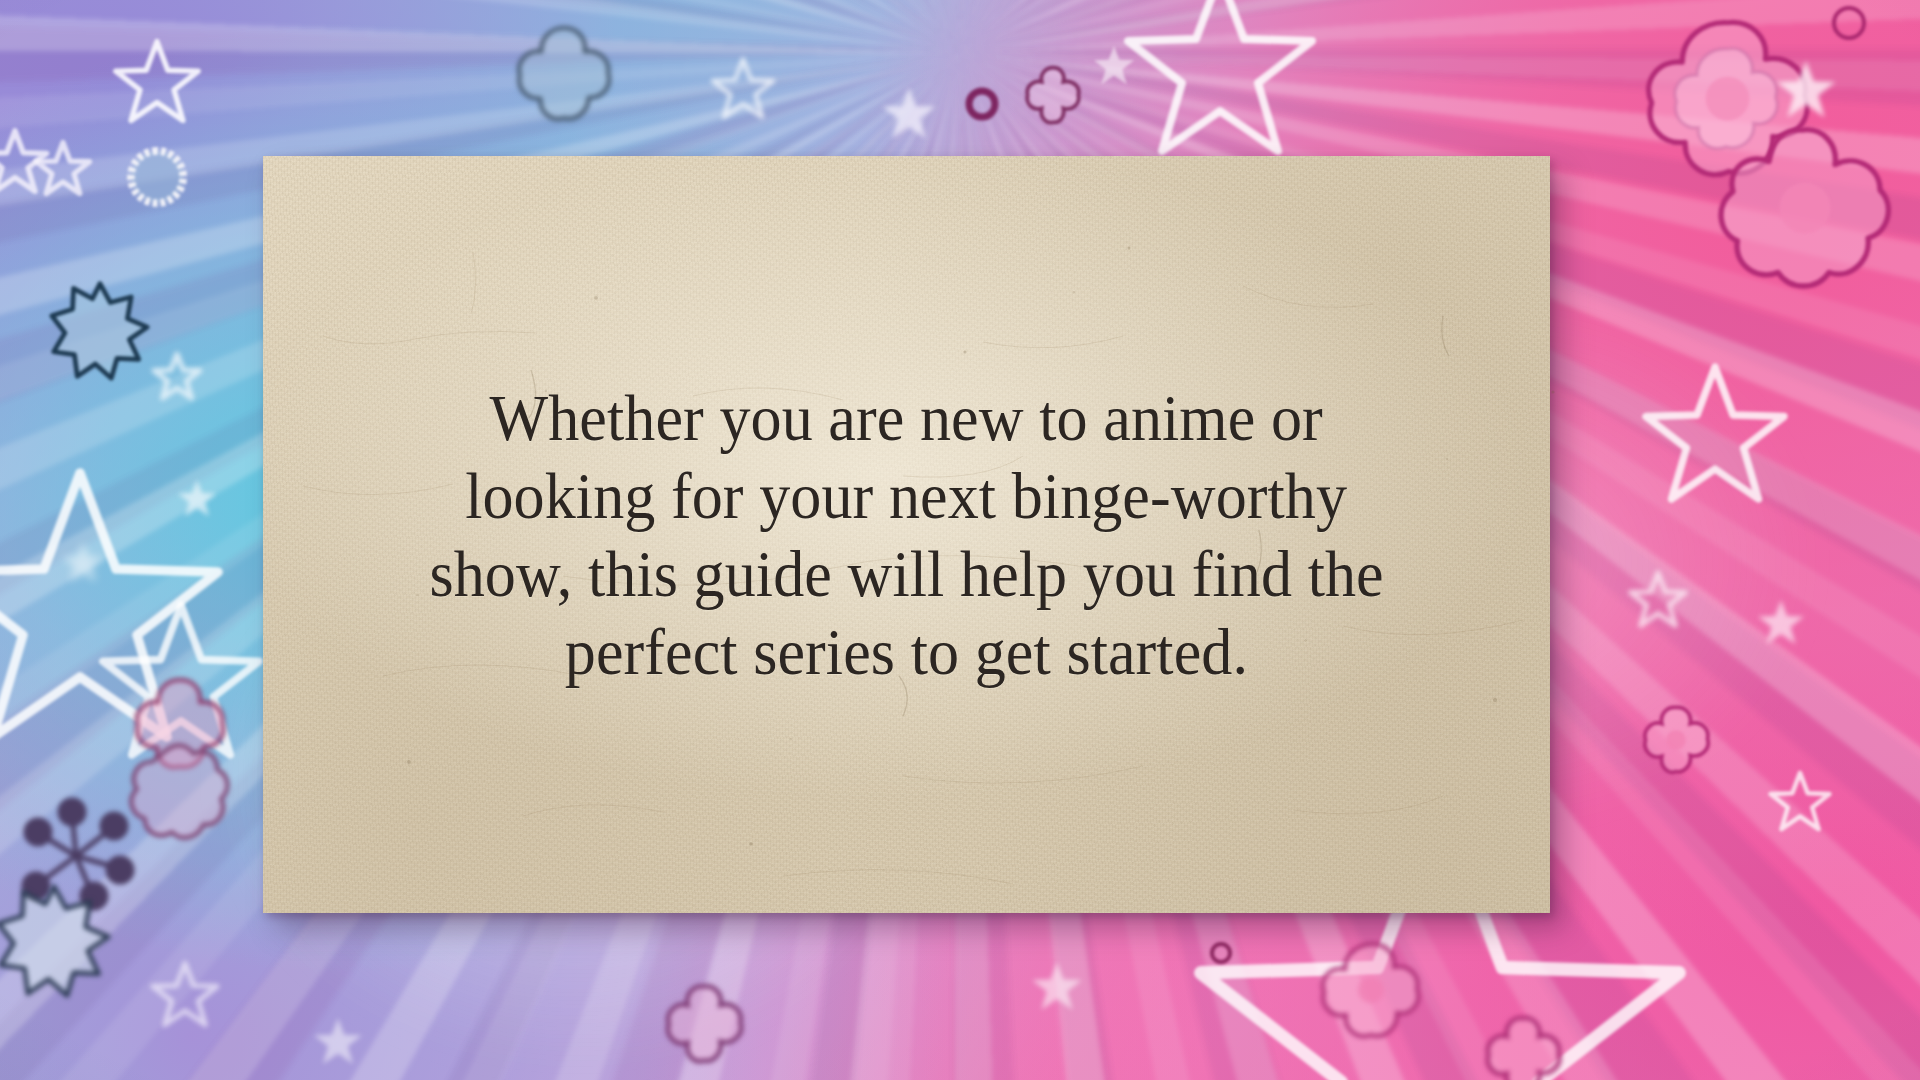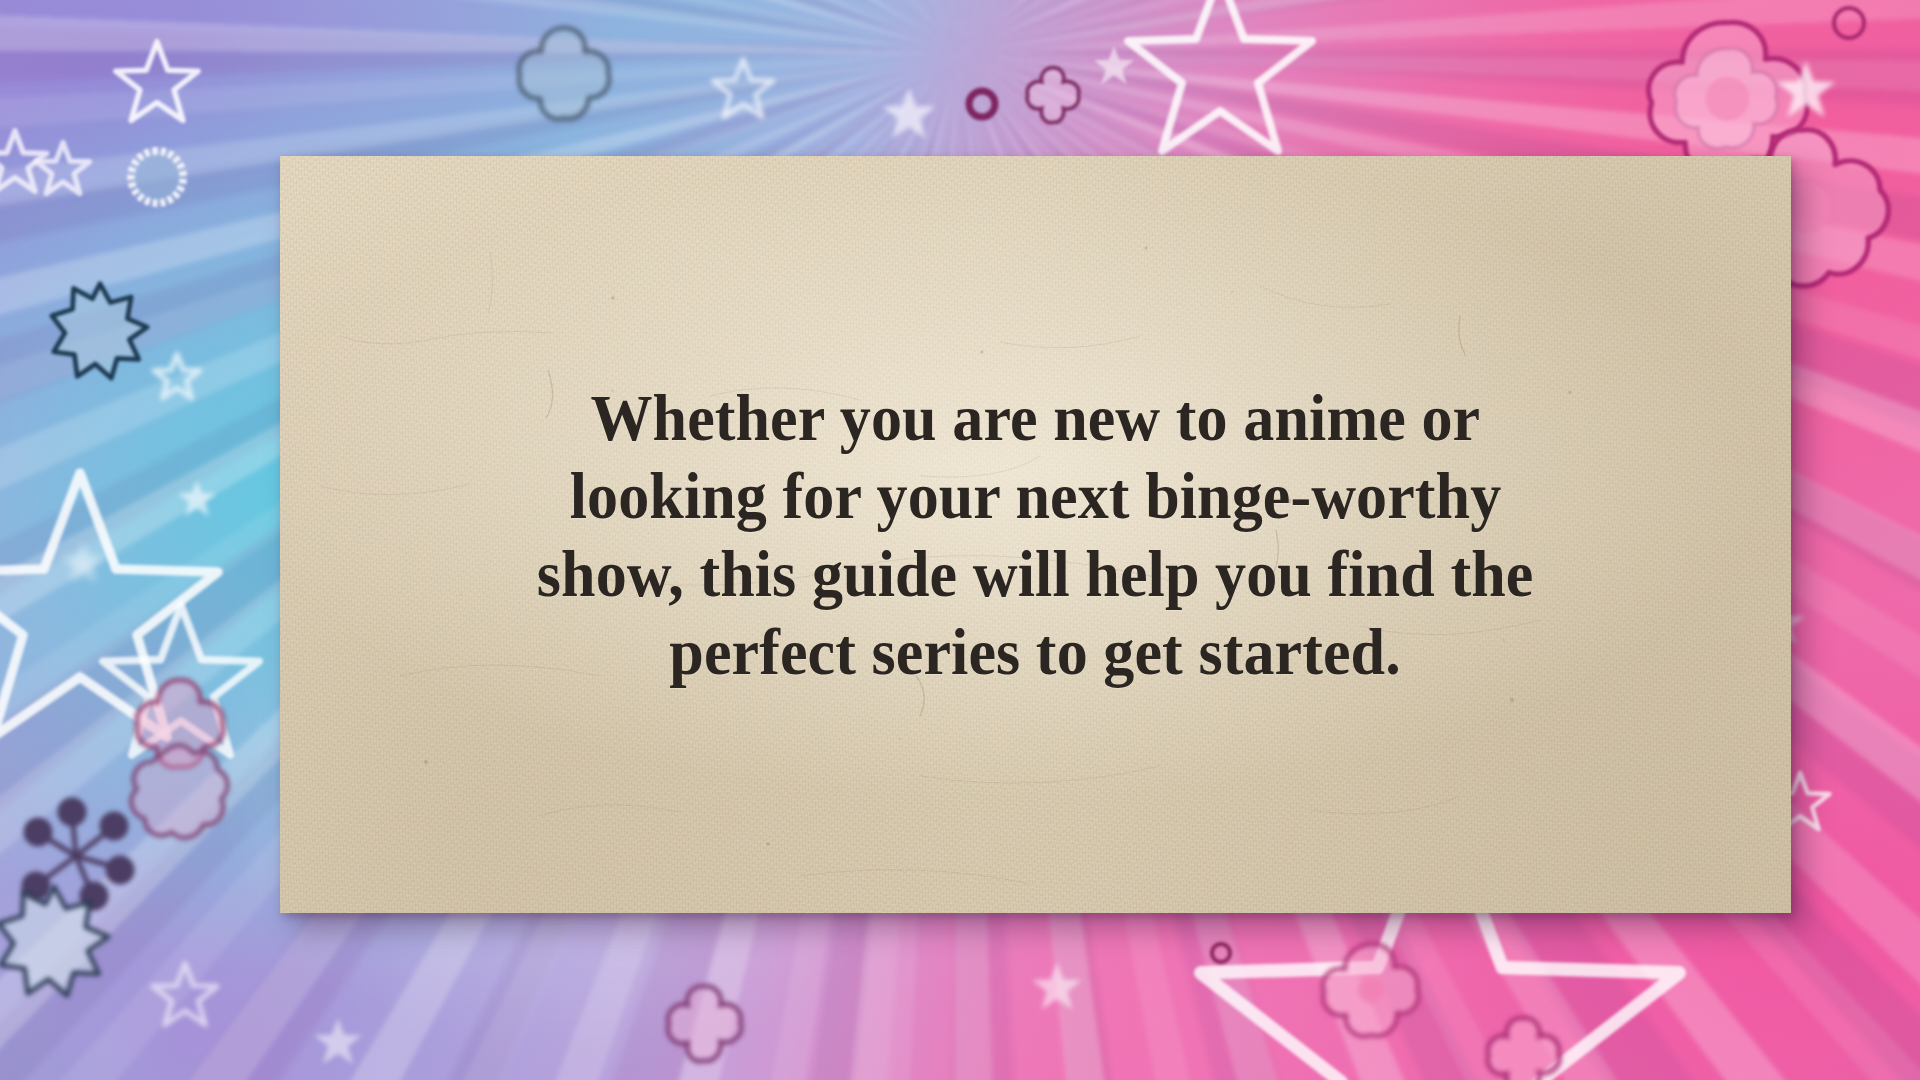--- a/index.html
+++ b/index.html
@@ -63,36 +63,35 @@
   
   .deco{position:absolute;pointer-events:none;}
   .deco svg{display:block;overflow:visible;}
   .blurA{filter:blur(1.6px);}
   .blurB{filter:blur(2.6px);}
   .blurC{filter:blur(4px);}
 
   
   #paper{
     position:absolute;
-    left:280px;top:156px;width:1511px;height:757px;
+    left:263px;top:156px;width:1287px;height:757px;
     background-color:#ddd0b6;
     background-image:
       radial-gradient(ellipse 70% 60% at 48% 42%, rgba(255,250,238,.55), rgba(255,250,238,0) 72%),
       radial-gradient(circle at 12% 88%, rgba(150,128,94,.13), rgba(150,128,94,0) 42%),
       radial-gradient(circle at 88% 12%, rgba(150,128,94,.12), rgba(150,128,94,0) 40%),
       radial-gradient(circle at 92% 92%, rgba(140,118,86,.12), rgba(140,118,86,0) 45%),
       repeating-linear-gradient(87deg, rgba(120,98,66,.055) 0px, rgba(120,98,66,.055) 1px, rgba(255,255,255,0) 1px, rgba(255,255,255,0) 3px),
       repeating-linear-gradient(3deg, rgba(255,252,240,.10) 0px, rgba(255,252,240,.10) 1px, rgba(255,255,255,0) 1px, rgba(255,255,255,0) 4px),
       repeating-linear-gradient(140deg, rgba(110,90,60,.035) 0px, rgba(110,90,60,.035) 2px, rgba(255,255,255,0) 2px, rgba(255,255,255,0) 5px),
       repeating-linear-gradient(35deg, rgba(110,90,60,.03) 0px, rgba(110,90,60,.03) 2px, rgba(255,255,255,0) 2px, rgba(255,255,255,0) 6px),
       linear-gradient(160deg,#e4d8c0 0%, #dccfb5 45%, #d6c8ad 100%);
     box-shadow:
       14px 16px 26px rgba(60,20,60,.34),
       3px 4px 8px rgba(60,20,60,.26);
-    font-weight: bold;
   }
   #paper::after{
     content:"";position:absolute;inset:0;
     background-image:
       radial-gradient(circle at 22% 31%, rgba(120,100,70,.16) 0 1px, transparent 1.4px),
       radial-gradient(circle at 63% 18%, rgba(120,100,70,.14) 0 1px, transparent 1.4px),
       radial-gradient(circle at 81% 64%, rgba(120,100,70,.15) 0 1px, transparent 1.4px),
       radial-gradient(circle at 41% 77%, rgba(120,100,70,.13) 0 1px, transparent 1.4px),
       radial-gradient(circle at 12% 58%, rgba(120,100,70,.12) 0 1px, transparent 1.4px),
       radial-gradient(circle at 92% 40%, rgba(120,100,70,.13) 0 1px, transparent 1.4px);

